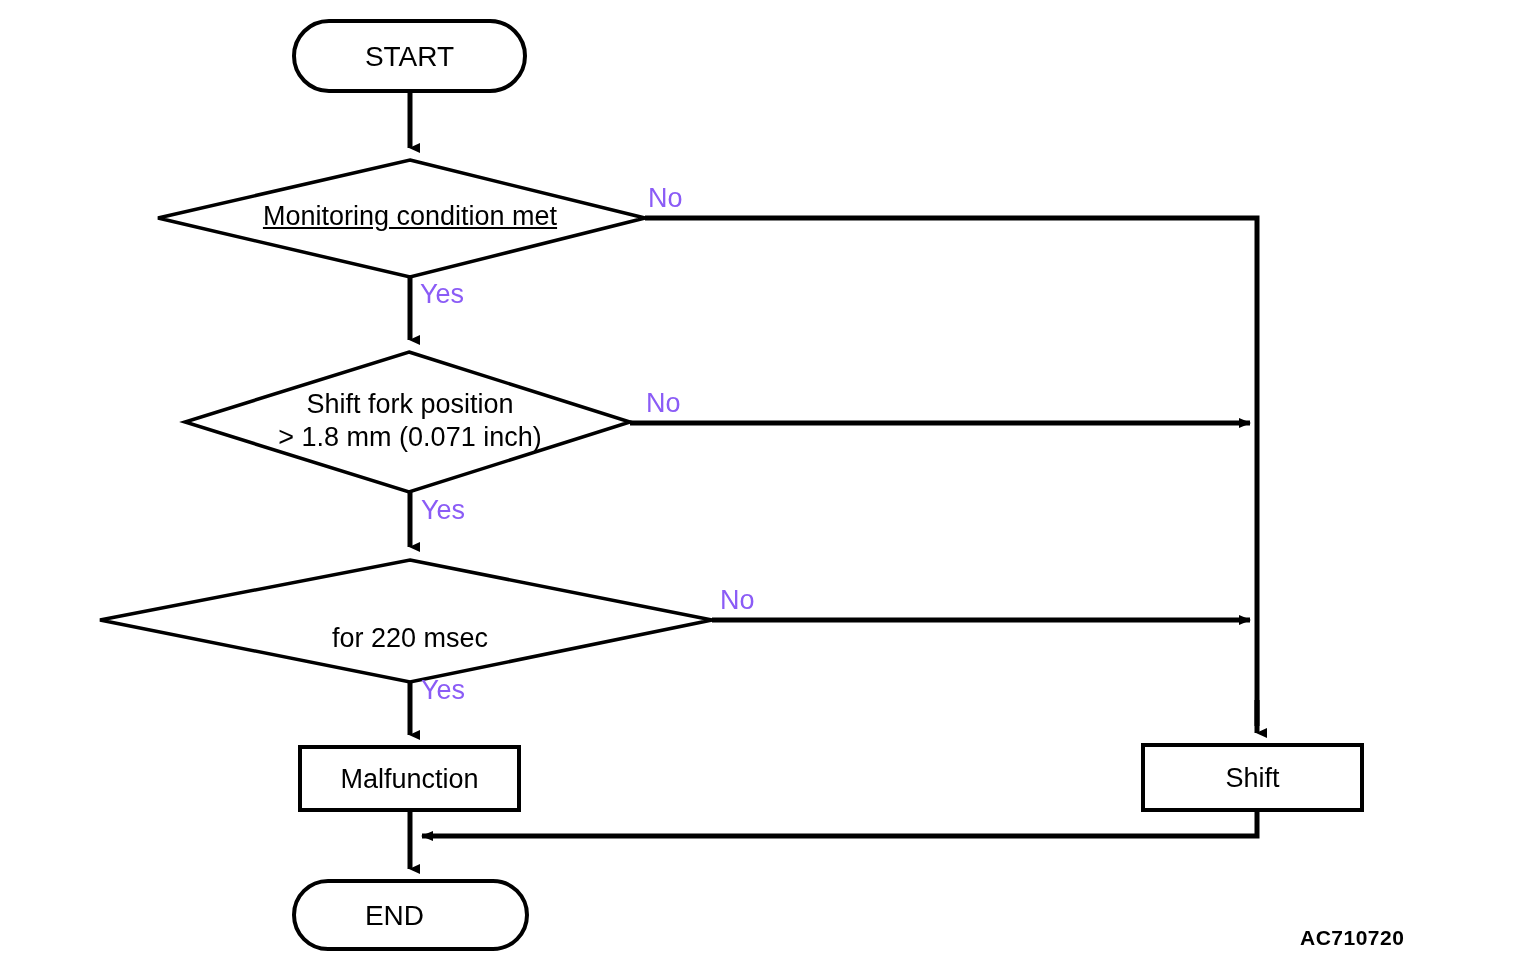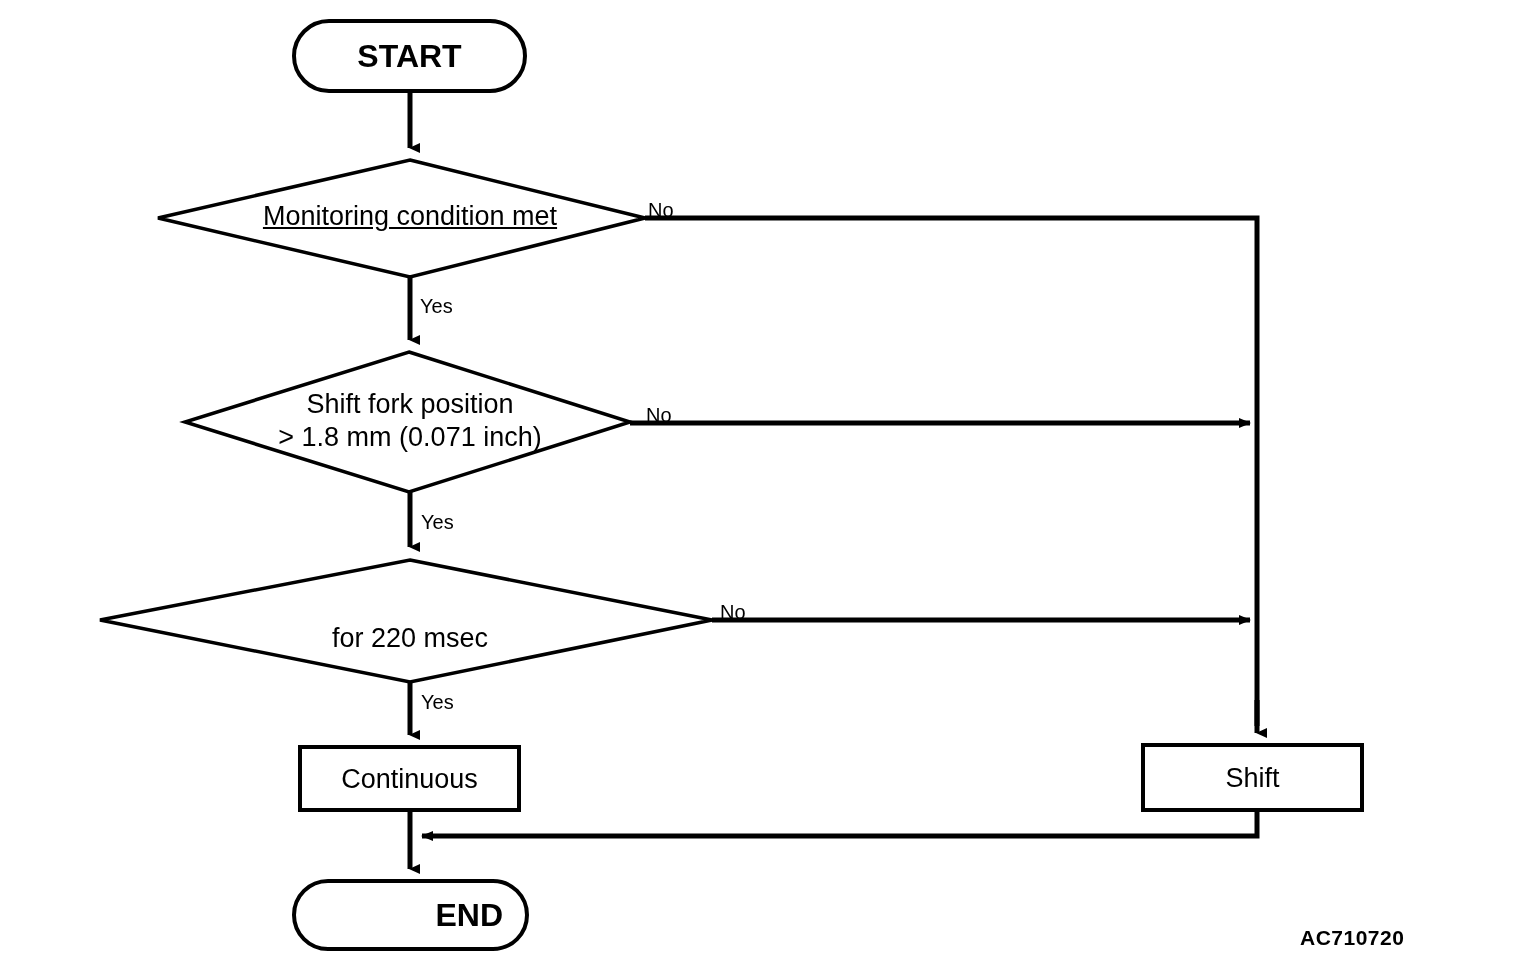--- a/index.html
+++ b/index.html
@@ -30,29 +30,28 @@
   .node-label {
     position: absolute;
     text-align: center;
     font-family: "Liberation Sans", sans-serif;
     font-size: 27px;
     line-height: 33px;
     color: #000000;
     white-space: pre;
     pointer-events: none;
   }
-  .terminal-label { font-size: 32px; font-weight: bold; }
+  .terminal-label { font-size: 28px; }
   .edge-label {
     position: absolute;
     font-family: "Liberation Sans", sans-serif;
-    font-size: 20px;
+    font-size: 27px;
     line-height: 30px;
-    color: #000000;
+    color: #8b5cf6;
     white-space: pre;
-    margin-top: 12px;
   }
   .ref-code {
     position: absolute;
     font-family: "Liberation Sans", sans-serif;
     font-size: 21px;
     font-weight: bold;
     letter-spacing: 0.5px;
     color: #000000;
     white-space: pre;
   }
@@ -111,25 +110,25 @@
   </svg>
 
   <div class="node-label terminal-label" style="left:294px; top:40px; width:231px;">START</div>
 
   <div class="node-label" style="left:200px; top:200px; width:420px;text-decoration:underline;">Monitoring condition met</div>
 
   <div class="node-label" style="left:200px; top:388px; width:420px;"><span>Shift fork position</span><br><span>&gt; 1.8 mm (0.071 inch)</span></div>
 
   <div class="node-label" style="left:200px; top:589px; width:420px;"><br><span>for 220 msec</span></div>
 
-  <div class="node-label" style="left:300px; top:763px; width:219px;">Continuous</div>
+  <div class="node-label" style="left:300px; top:763px; width:219px;">Malfunction</div>
 
   <div class="node-label" style="left:1143px; top:762px; width:219px;">Shift</div>
 
-  <div class="node-label terminal-label" style="left:302px; top:899px; width:201px;text-align:right;">END</div>
+  <div class="node-label terminal-label" style="left:294px; top:899px; width:201px;">END</div>
 
   <div class="edge-label" style="left:648px; top:183px;">No</div>
 
   <div class="edge-label" style="left:420px; top:279px;">Yes</div>
 
   <div class="edge-label" style="left:646px; top:388px;">No</div>
 
   <div class="edge-label" style="left:421px; top:495px;">Yes</div>
 
   <div class="edge-label" style="left:720px; top:585px;">No</div>

